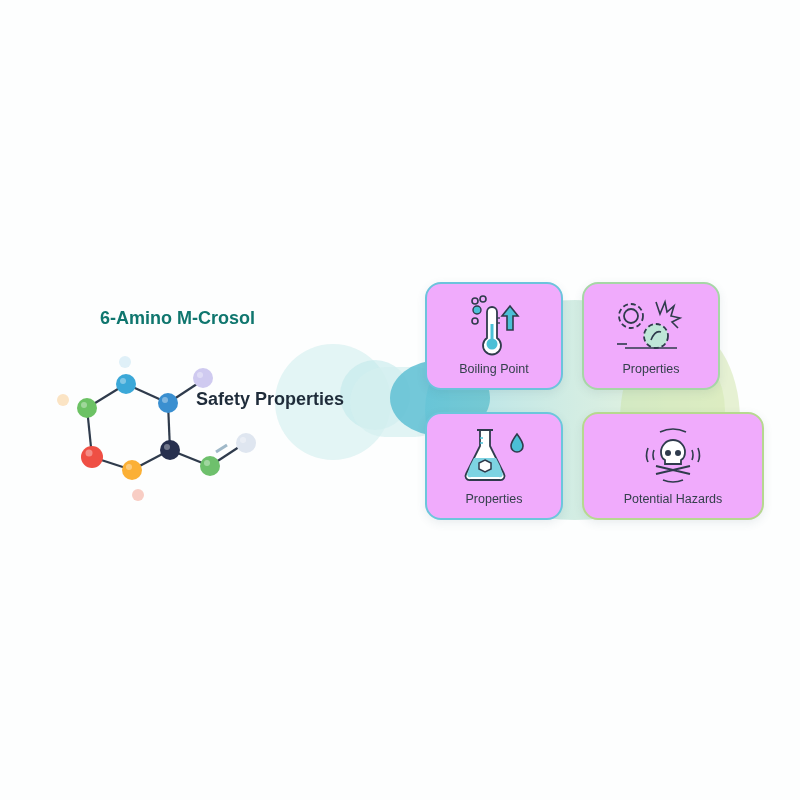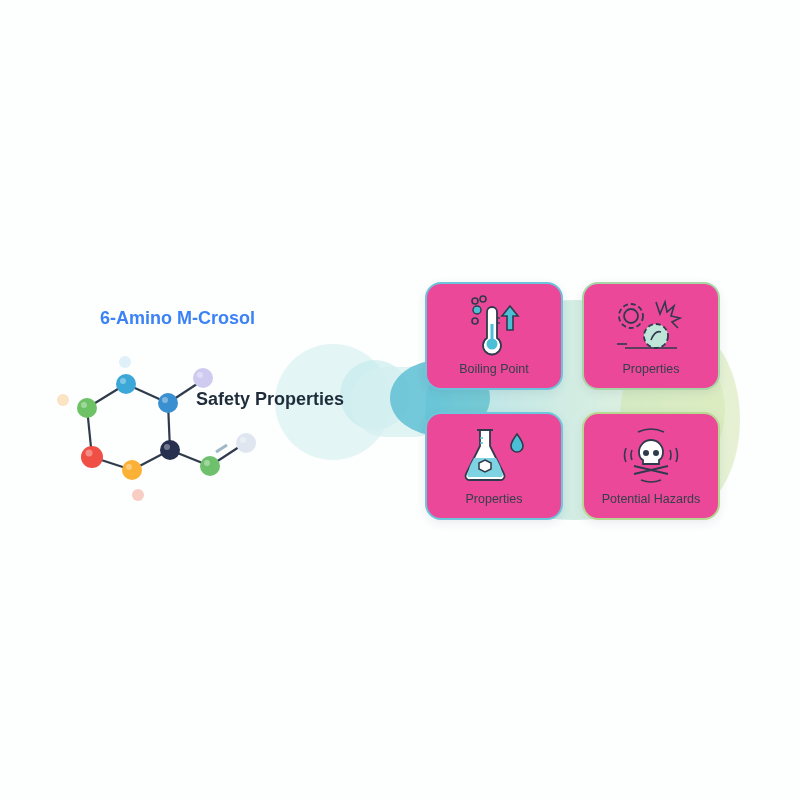--- a/index.html
+++ b/index.html
@@ -1,23 +1,23 @@
 <!DOCTYPE html>
 <html><head>
   <meta charset="utf-8">
   <style>
     html, body { margin:0; padding:0; }
     body { width:800px; height:800px; background:#fdfefe; position:relative; overflow:hidden; font-family:"Liberation Sans", sans-serif; }
     .abs { position:absolute; }
-    .title { left:100px; top:308px; font-size:18px; font-weight:bold; color:#3b82f6; }
+    .title { left:100px; top:308px; font-size:18px; font-weight:bold; color:#0f766e; }
     .headline { left:196px; top:389px; font-size:18px; font-weight:bold; color:#1f2c3a; white-space:nowrap; z-index:3; }
-    .card { position:absolute; width:134px; height:104px; background:#ec4899; border-radius:16px; border:2px solid #6cc3dc; box-shadow:0 3px 10px rgba(60,90,110,0.10); z-index:4; }
+    .card { position:absolute; width:134px; height:104px; background:#f0abfc; border-radius:16px; border:2px solid #6cc3dc; box-shadow:0 3px 10px rgba(60,90,110,0.10); z-index:4; }
     .card.c2 { border-color:#a6d6a6; }
     .card.c3 { border-color:#6cc6dc; }
-    .card.c4 { border-color:#b6d890; }
+    .card.c4 { border-color:#b6d890;padding-left:44px; }
     .card .lbl { position:absolute; left:0; right:0; bottom:12px; text-align:center; font-size:12.5px; color:#34404c; }
     .card svg { position:absolute; left:50%; transform:translateX(-50%); top:10px; }
   </style>
 </head>
 <body>
 
 <svg class="abs" style="left:0;top:0;z-index:1" width="800" height="800">
   <defs>
     <linearGradient id="g1" x1="0" y1="0" x2="1" y2="0">
       <stop offset="0" stop-color="#5cc2d6" stop-opacity="0.85"></stop>

